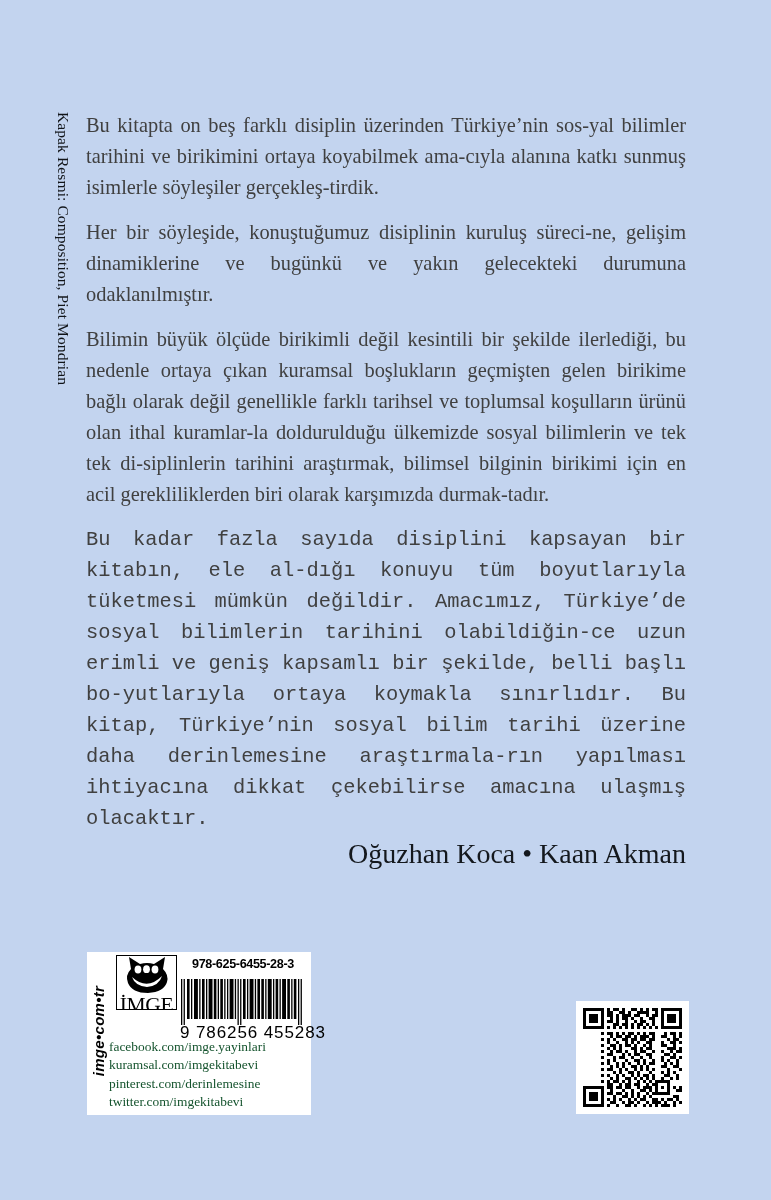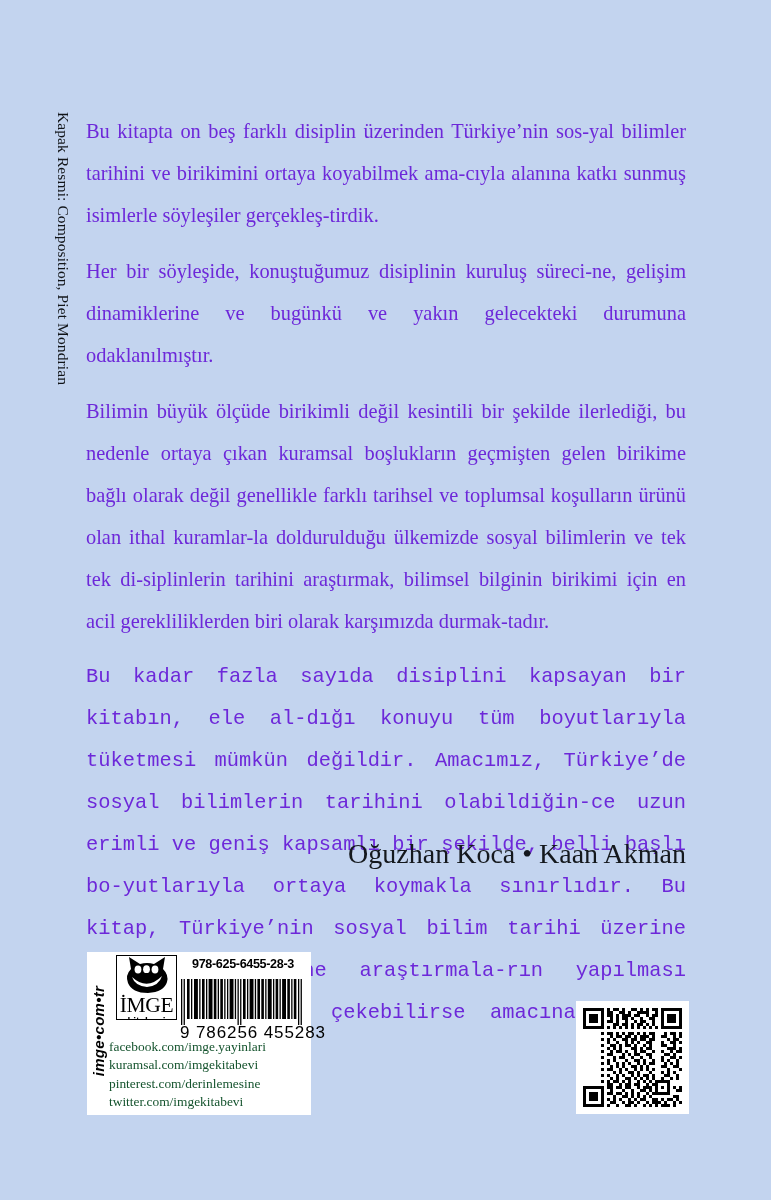--- a/index.html
+++ b/index.html
@@ -42,22 +42,22 @@
   .blurb {
     position: absolute;
     left: 86px;
     top: 110px;
     width: 600px;
   }
   .blurb p {
     margin: 0 0 14px 0;
     font-family: "Liberation Serif", serif;
     font-size: 20.4px;
-    line-height: 42px;
-    color: #6d28d9;
+    line-height: 31px;
+    color: #404040;
     text-align: justify;
     text-justify: inter-word;
     hyphens: manual;
     -webkit-hyphens: manual;
   }
   .blurb p:last-of-type { margin-bottom: 12px; font-family: Liberation Mono, monospace; }
 
   .authors {
     position: absolute;
     left: 86px;
@@ -101,21 +101,21 @@
     color: #000;
     text-align: center;
     line-height: 19px;
     white-space: nowrap;
   }
   .logo-box {
     position: absolute;
     left: 29px;
     top: 3px;
     width: 61px;
-    height: 65px;
+    height: 55px;
     border: 1.6px solid #000;
     box-sizing: border-box;
     overflow: hidden;
   }
   .cat-wrap {
     position: absolute;
     left: 0;
     top: -1px;
     width: 100%;
     height: 42px;

